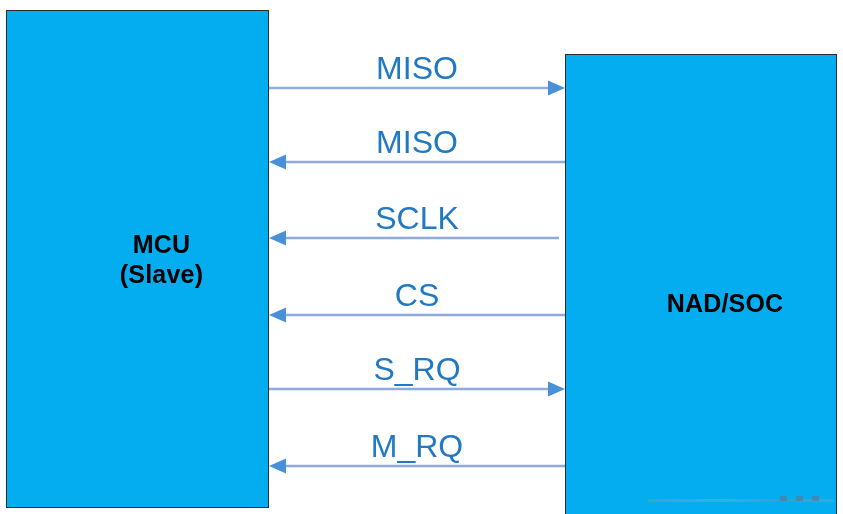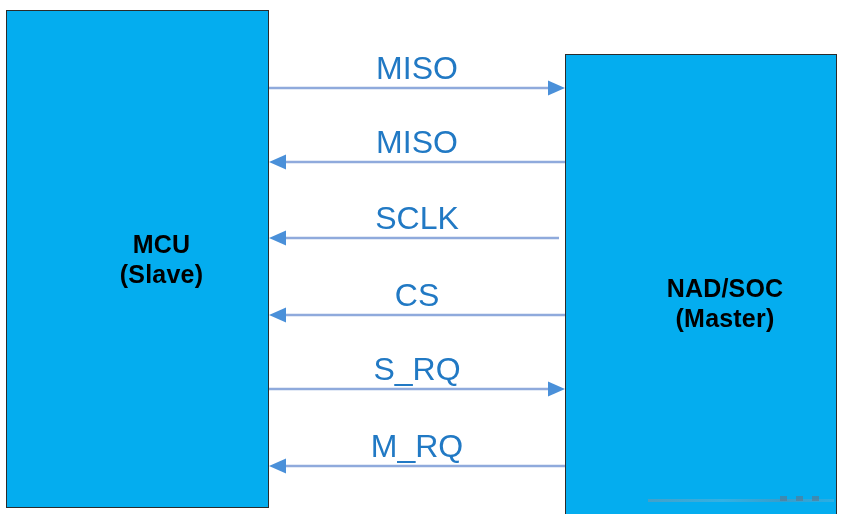--- a/index.html
+++ b/index.html
@@ -122,21 +122,20 @@
 
 <div id="diagram-canvas">
 
   <div class="node-box" id="node-mcu">
     <span class="node-line">MCU</span>
     <span class="node-line">(Slave)</span>
   </div>
 
   <div class="node-box" id="node-nad">
     <span class="node-line">NAD/SOC</span>
-    <span class="node-line">(Master)</span>
   </div>
 
   <div class="signal-row" style="top:88px;">
     <span class="signal-label">MISO</span>
     <svg class="signal-arrow" viewBox="0 0 296 22" preserveAspectRatio="none">
       <line x1="0" y1="11" x2="282" y2="11" stroke="#8FAADC" stroke-width="2.6"></line>
       <polygon points="279,3.5 296,11 279,18.5" fill="#4A90D9"></polygon>
     </svg>
   </div>
 

